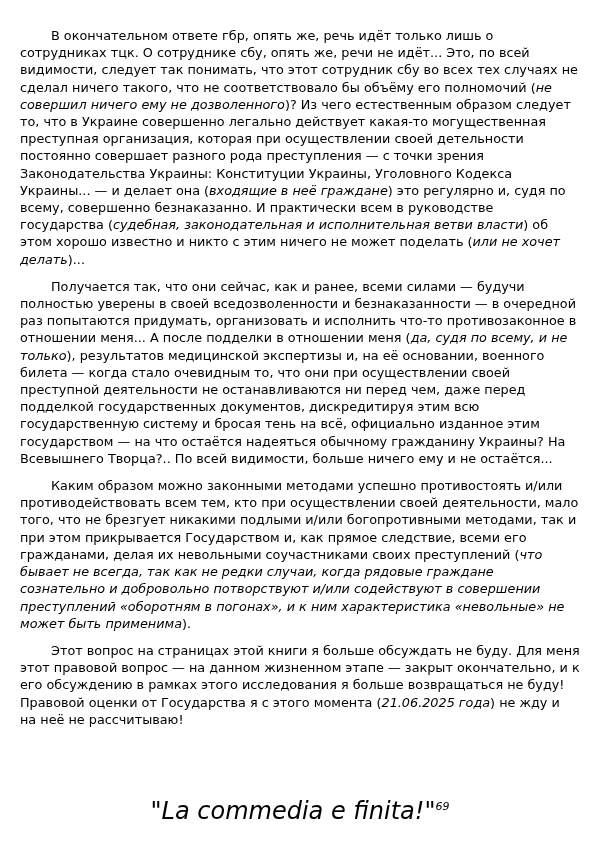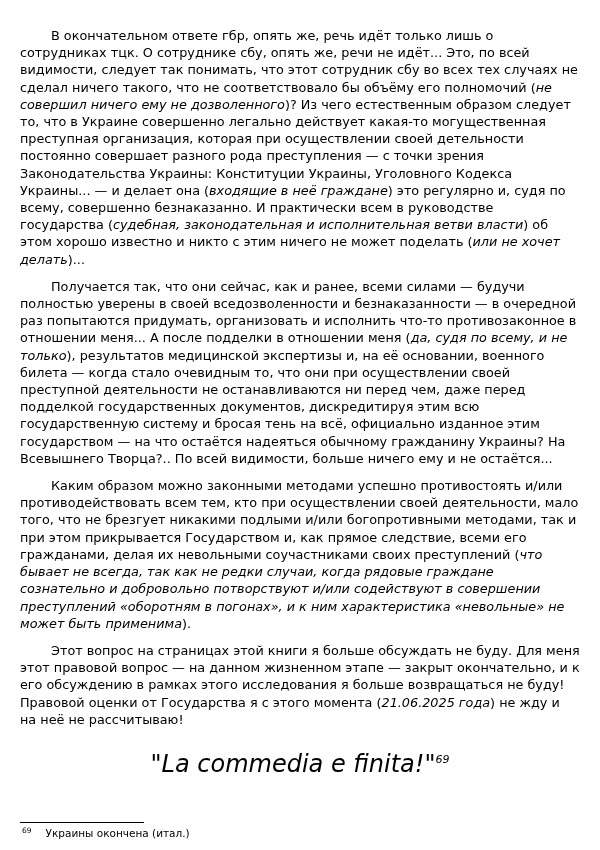--- a/index.html
+++ b/index.html
@@ -12,20 +12,21 @@
     width: 600px;
     height: 850px;
     box-sizing: border-box;
     background: #ffffff;
     color: #000000;
     font-family: "DejaVu Sans", "Liberation Sans", sans-serif;
     padding: 27px 20px 10px 20px;
     display: flex;
     flex-direction: column;
     overflow: hidden;
+    gap: 47px;
   }
   .text-body {
     font-size: 12.8px;
     line-height: 17.2px;
     letter-spacing: 0px;
     text-align: left;
   }
   .text-body p {
     margin: 0 0 10px 0;
     text-indent: 31px;

